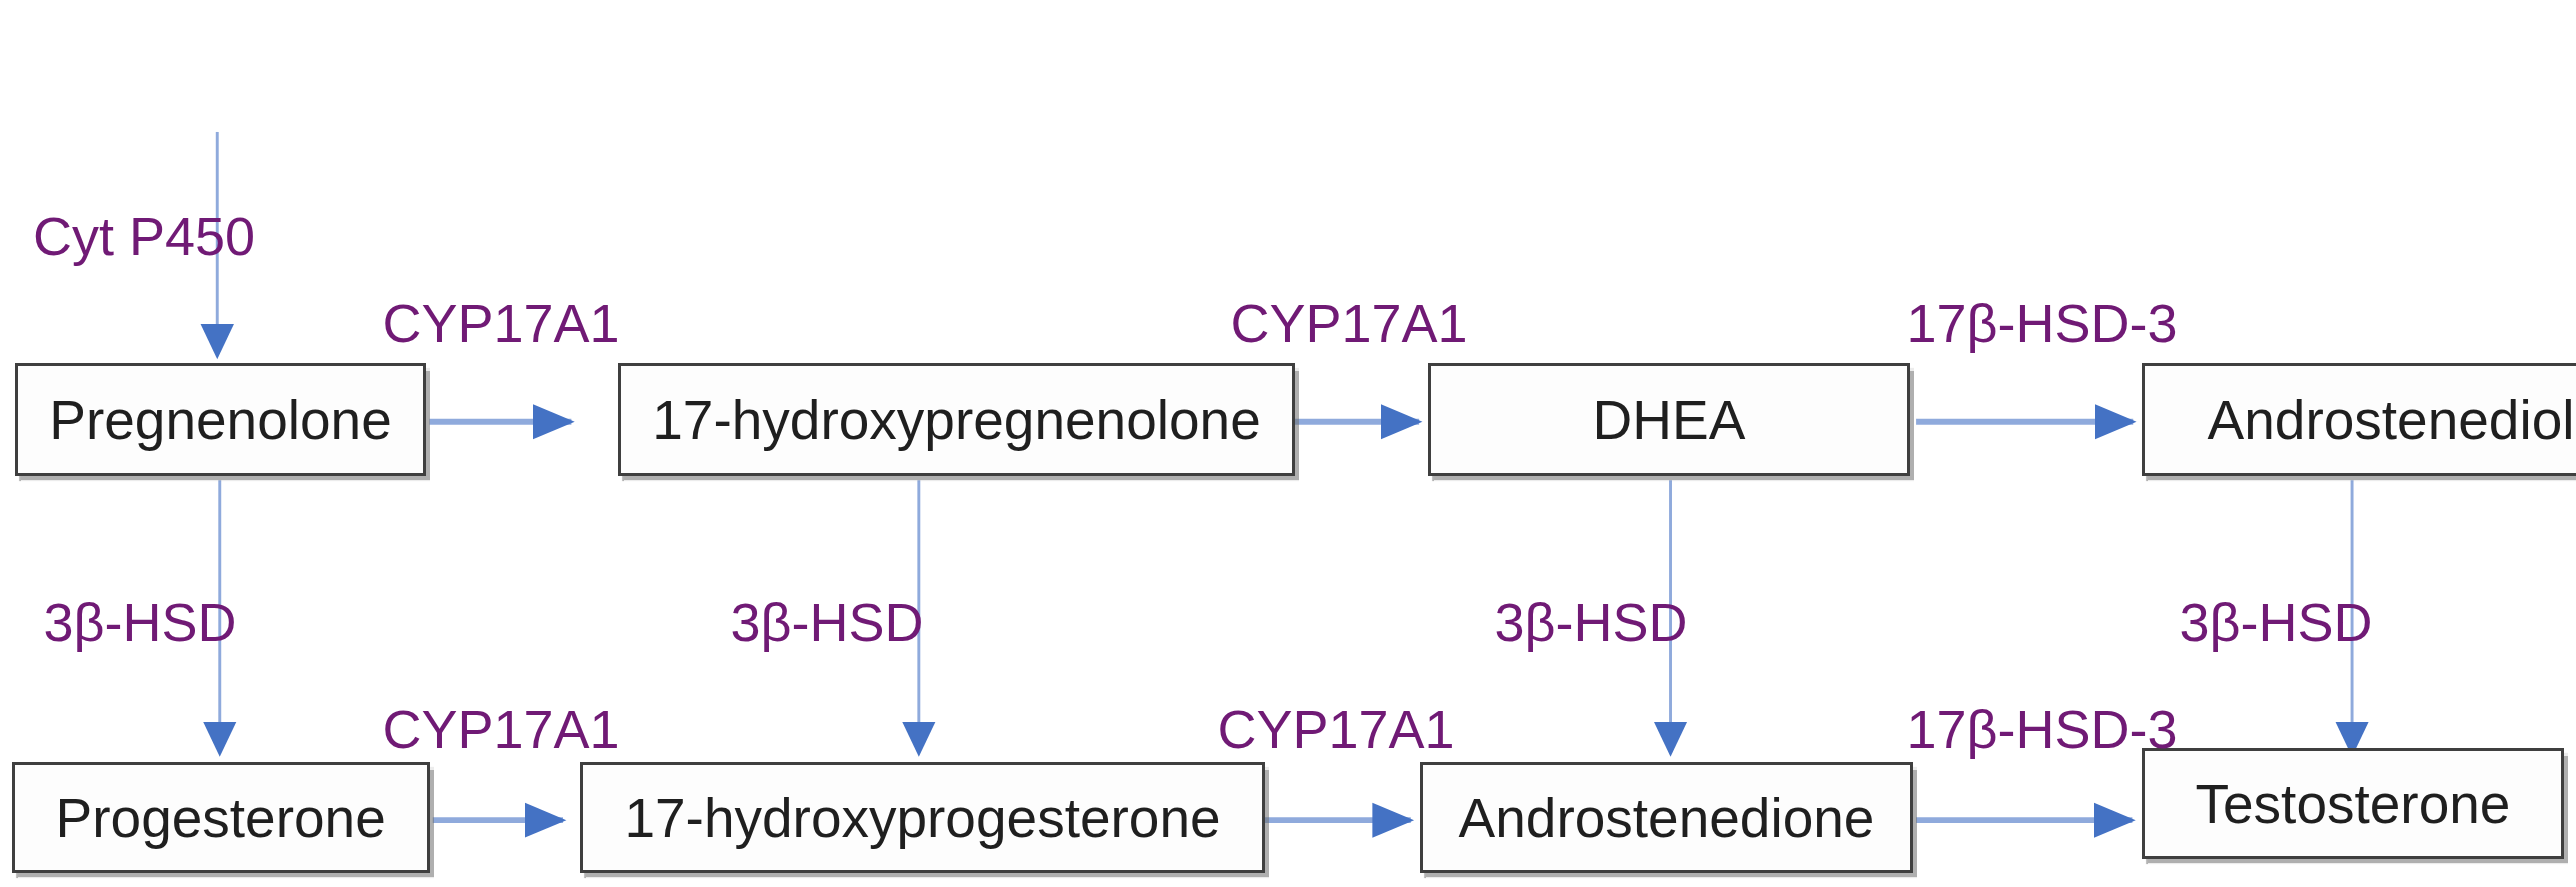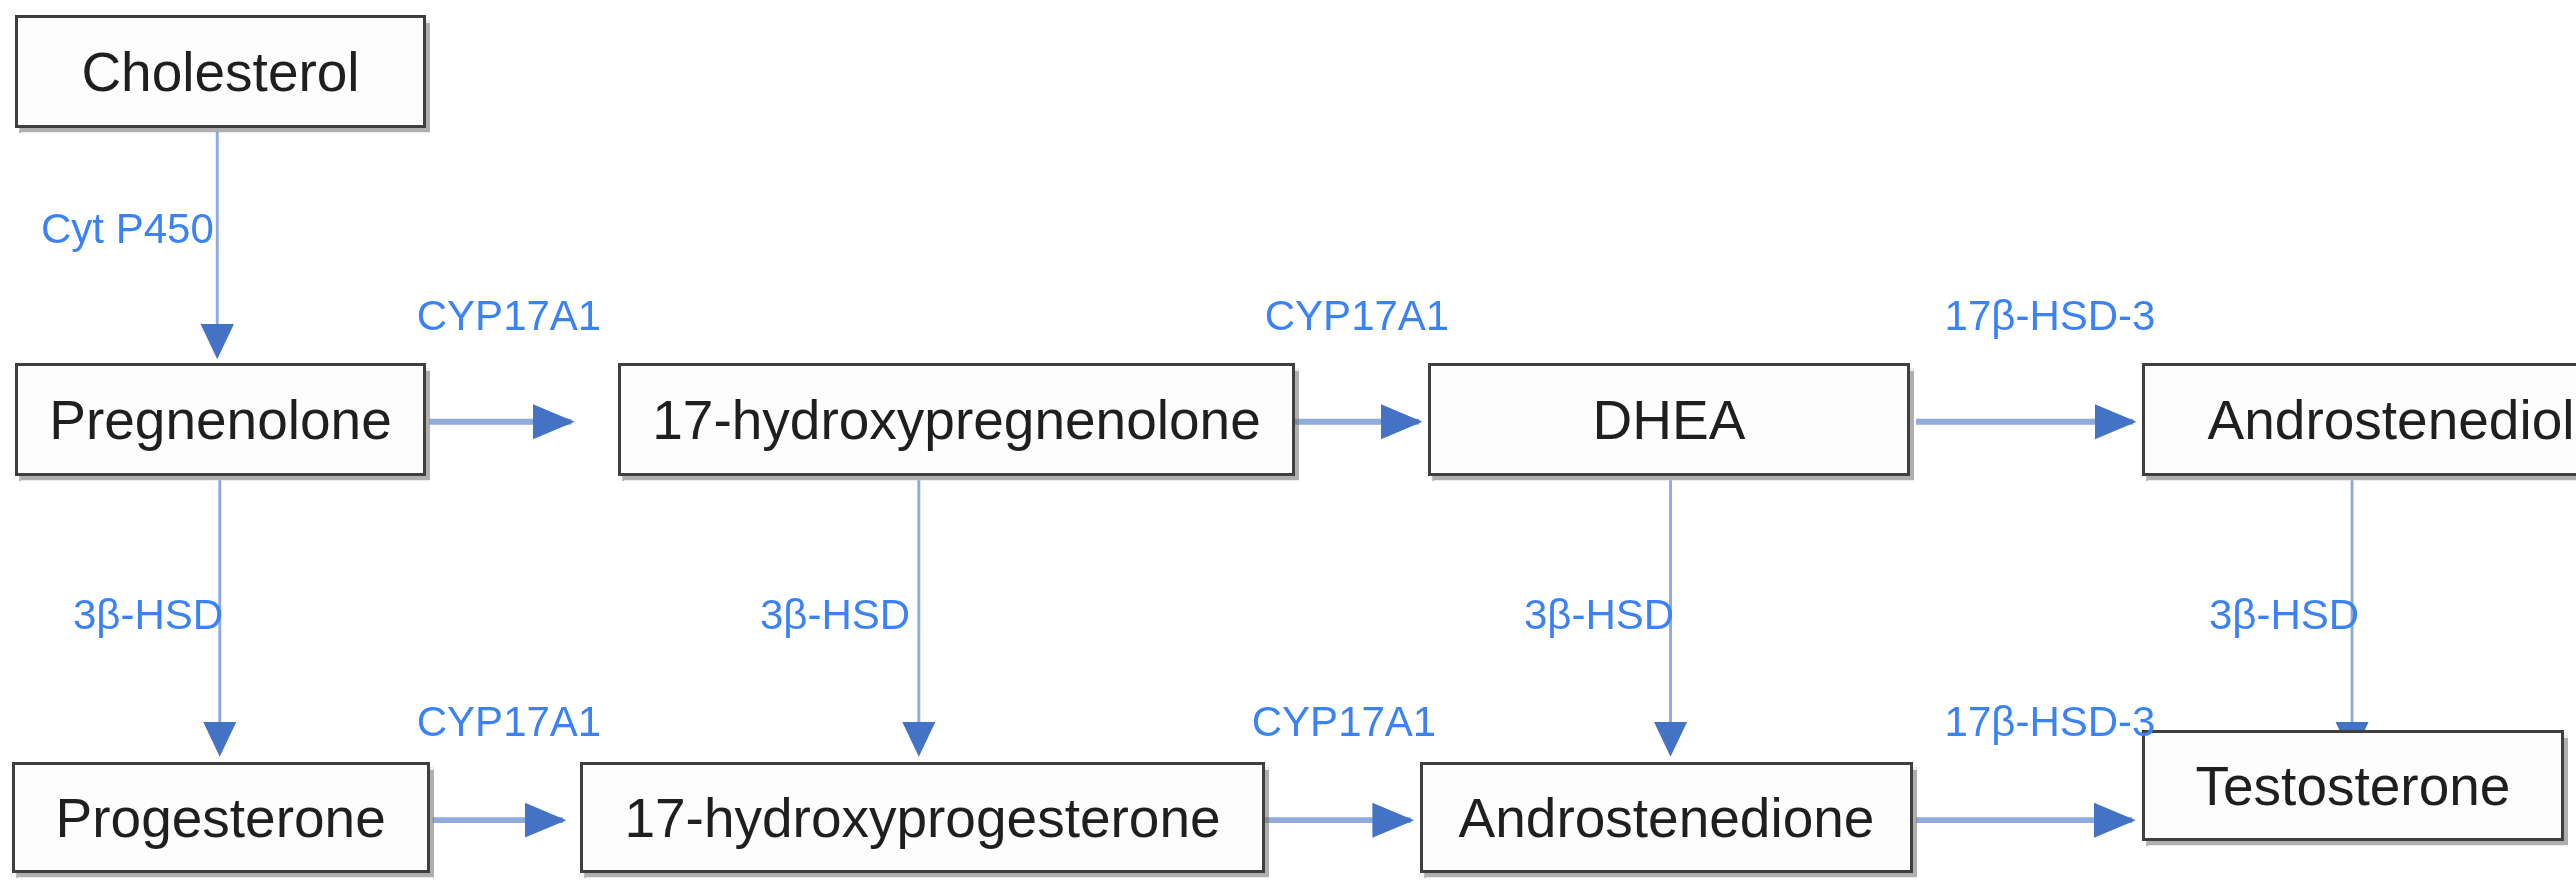--- a/index.html
+++ b/index.html
@@ -42,28 +42,27 @@
   .n-cholesterol      { left: 15px;   top: 15px;  width: 411px; height: 113px; }
   
   .n-pregnenolone     { left: 15px;   top: 363px; width: 411px; height: 113px; }
   .n-hydroxypreg      { left: 581px;  top: 363px; width: 677px; height: 113px; margin-left: 37px; }
   .n-dhea             { left: 1428px; top: 363px; width: 482px; height: 113px; }
   .n-androstenediol   { left: 2142px; top: 363px; width: 498px; height: 113px; }
   
   .n-progesterone     { left: 11.7px;   top: 762px; width: 418px; height: 111px; }
   .n-hydroxyprog      { left: 572px;  top: 762px; width: 685px; height: 111px; margin-left: 8px; }
   .n-androstenedione  { left: 1420px; top: 762px; width: 493px; height: 111px; }
-  .n-testosterone     { left: 2142px; top: 730px; width: 422px; height: 111px; }
+  .n-testosterone     { left: 2142px; top: 748px; width: 422px; height: 111px; }
 
   .enzyme {
     position: absolute;
-    color: #3b82f6;
-    font-size: 42px;
+    color: #701a75;
+    font-size: 54px;
     white-space: nowrap;
-    margin-left: 8px;
   }
   .centered { transform: translateX(-50%); }
 
   .e-cytp450   { left: 33px;   top: 205px; }
 
   .e-cyp-t1    { left: 501px;  top: 292px; }
   .e-cyp-t2    { left: 1349px; top: 292px; }
   .e-hsd17-t   { left: 2042px; top: 292px; }
 
   .e-hsd3-1    { left: 140px;  top: 591px; }
@@ -101,21 +100,20 @@
 
     <line class="arrow-h" x1="514" y1="505" x2="684" y2="505" marker-end="url(#headH)"></line>
     <line class="arrow-h" x1="1509" y1="505" x2="1699" y2="505" marker-end="url(#headH)"></line>
     <line class="arrow-h" x1="2294" y1="505" x2="2554" y2="505" marker-end="url(#headH)"></line>
 
     <line class="arrow-h" x1="518" y1="982" x2="674" y2="982" marker-end="url(#headH)"></line>
     <line class="arrow-h" x1="1509" y1="982" x2="1689" y2="982" marker-end="url(#headH)"></line>
     <line class="arrow-h" x1="2294" y1="982" x2="2553" y2="982" marker-end="url(#headH)"></line>
   </svg>
 
-  <div class="node n-cholesterol">Cholesterol</div>
   <div class="node n-pregnenolone">Pregnenolone</div>
   <div class="node n-hydroxypreg">17-hydroxypregnenolone</div>
   <div class="node n-dhea">DHEA</div>
   <div class="node n-androstenediol">Androstenediol</div>
   <div class="node n-progesterone">Progesterone</div>
   <div class="node n-hydroxyprog">17-hydroxyprogesterone</div>
   <div class="node n-androstenedione">Androstenedione</div>
   <div class="node n-testosterone">Testosterone</div>
 
   <span class="enzyme e-cytp450">Cyt P450</span>

